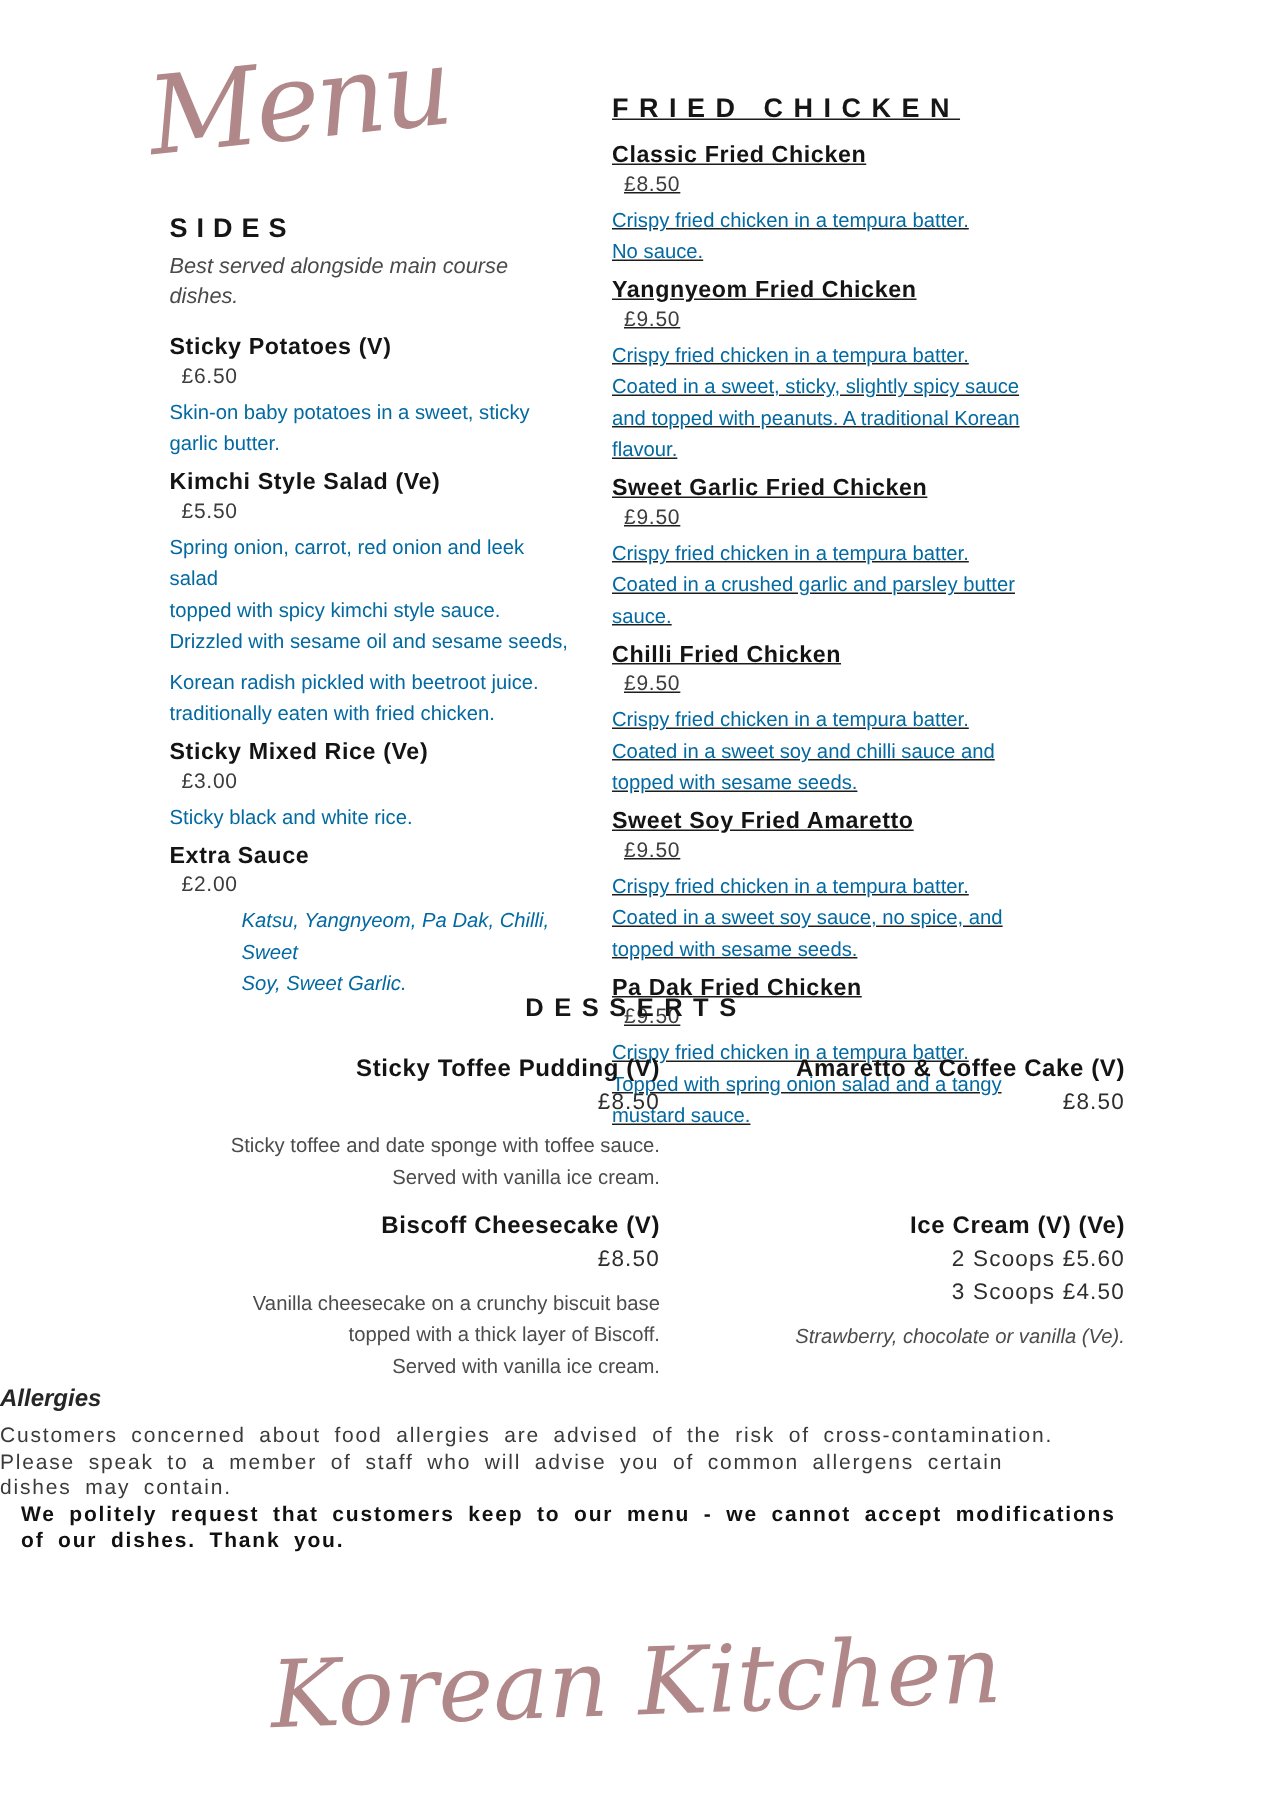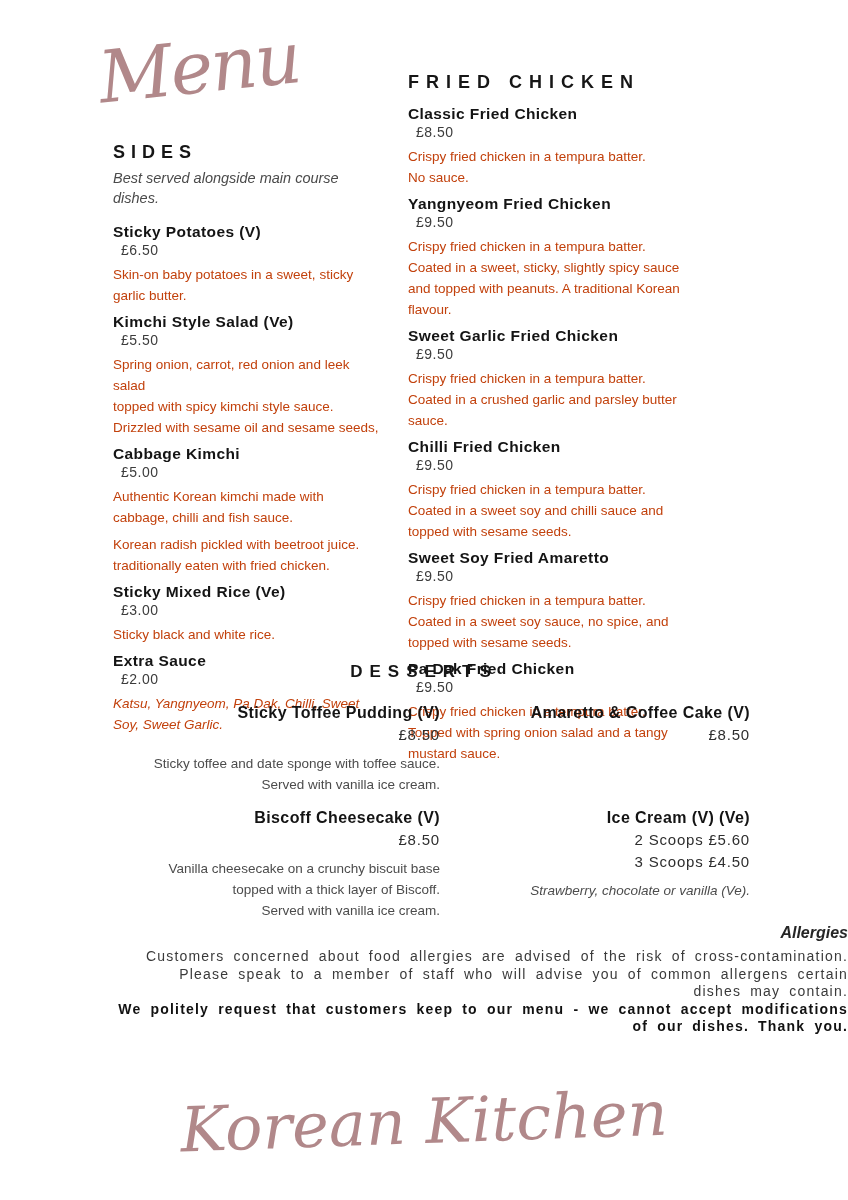--- a/index.html
+++ b/index.html
@@ -28,57 +28,57 @@
     position: absolute;
     top: 1072px; left: 0; width: 848px;
     text-align: center;
     font-size: 62px;
     line-height: 100px;
     letter-spacing: 0px;
     transform: rotate(-2deg);
   }
   
   .col-left  { position: absolute; left: 113px; top: 28px;  width: 272px; }
-  .col-right { position: absolute; left: 408px; top: 70px;  width: 332px; }
+  .col-right { position: absolute; left: 408px; top: 60px;  width: 332px; text-decoration: underline; }
   .section-title {
     font-size: 18px; font-weight: bold;
     letter-spacing: 7px; color: #161616;
     line-height: 24px; margin-bottom: 10px;
   }
   .col-left .section-title { margin-top: 12px; margin-bottom: 4px; letter-spacing: 6px; }
   .subtitle {
     font-style: italic; font-size: 14.5px; color: #4a4a4a;
     line-height: 20px; margin-bottom: 14px;
   }
   .menu-item { margin-bottom: 6px; }
   .item-head { display: flex; justify-content: space-between; align-items: baseline; line-height: 19px; margin-bottom: 4px; flex-direction: column; }
   .item-name { font-size: 15.5px; font-weight: bold; letter-spacing: 0.4px; color: #141414; }
   .item-price { font-size: 14px; font-weight: normal; color: #3c3c3c; letter-spacing: 0.5px; white-space: nowrap; padding-left: 8px; }
   .item-desc {
-    font-size: 13.5px; color: #c2410c;
+    font-size: 13.5px; color: #0369a1;
     line-height: 21px; white-space: pre-line;
     margin-bottom: 6px;
   }
-  .italic { font-style: italic; }
+  .italic { font-style: italic; margin-left: 48px; }
   
   .desserts { position: absolute; top: 660px; left: 0; width: 848px; }
   .desserts-title { text-align: center; font-size: 17px; font-weight: bold; letter-spacing: 7px; margin-bottom: 18px; color: #161616; }
   .desserts-grid {
     display: grid;
     grid-template-columns: 340px 310px;
     column-gap: 0;
     row-gap: 12px;
     padding-left: 100px;
   }
   .dessert { text-align: right; }
   .dessert-name { font-size: 16px; font-weight: bold; letter-spacing: 0.4px; line-height: 22px; color: #141414; }
   .dessert-price { font-size: 15px; color: #2e2e2e; line-height: 22px; white-space: pre-line; letter-spacing: 0.8px; }
   .dessert-desc { margin-top: 7px; font-size: 13.5px; color: #4c4c4c; line-height: 21px; white-space: pre-line; }
   
-  .allergies { position: absolute; top: 922px; left: 0; width: 848px; text-align: right; color: #262626; }
+  .allergies { position: absolute; top: 922px; left: 0; width: 848px; text-align: left; color: #262626; }
   .allergies-title { font-style: italic; font-weight: bold; font-size: 16px; line-height: 22px; margin-bottom: 4px; }
   .allergies-text { font-size: 14px; line-height: 17.5px; letter-spacing: 1.2px; word-spacing: 4px; white-space: pre-line; color: #3a3a3a; }
   .allergies-bold { font-weight: bold; color: #111; margin-left: 14px; }
 </style>
 </head>
 <body style="--rose: #b1888a;">
 
 <div class="col-left">
   <div class="script menu-script">Menu</div>
   <div class="section-title">SIDES</div>
@@ -96,28 +96,20 @@
   <div class="menu-item">
     <div class="item-head">
       <span class="item-name">Kimchi Style Salad  (Ve)</span>
       <span class="item-price">£5.50</span>
     </div>
     <div class="item-desc">Spring onion, carrot, red onion and leek salad
 topped with spicy kimchi style sauce.
 Drizzled with sesame oil and sesame seeds,</div>
   </div>
 
-  <div class="menu-item">
-    <div class="item-head">
-      <span class="item-name">Cabbage Kimchi</span>
-      <span class="item-price">£5.00</span>
-    </div>
-    <div class="item-desc">Authentic Korean kimchi made with
-cabbage, chilli and fish sauce.</div>
-  </div>
 
   <div class="menu-item">
     <div class="item-desc">Korean radish pickled with beetroot juice.
 traditionally eaten with fried chicken.</div>
   </div>
 
   <div class="menu-item">
     <div class="item-head">
       <span class="item-name">Sticky Mixed Rice (Ve)</span>
       <span class="item-price">£3.00</span>

